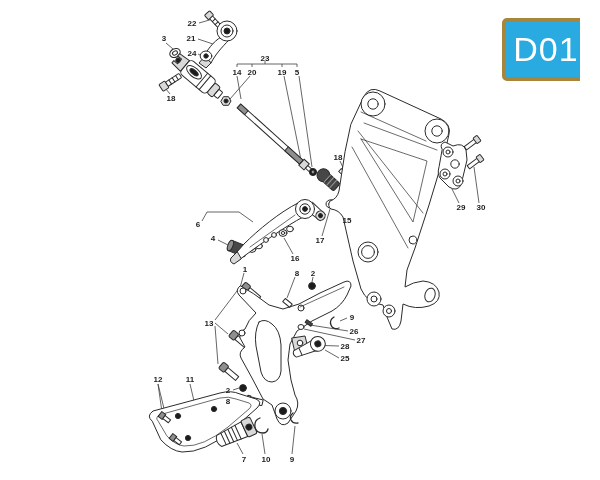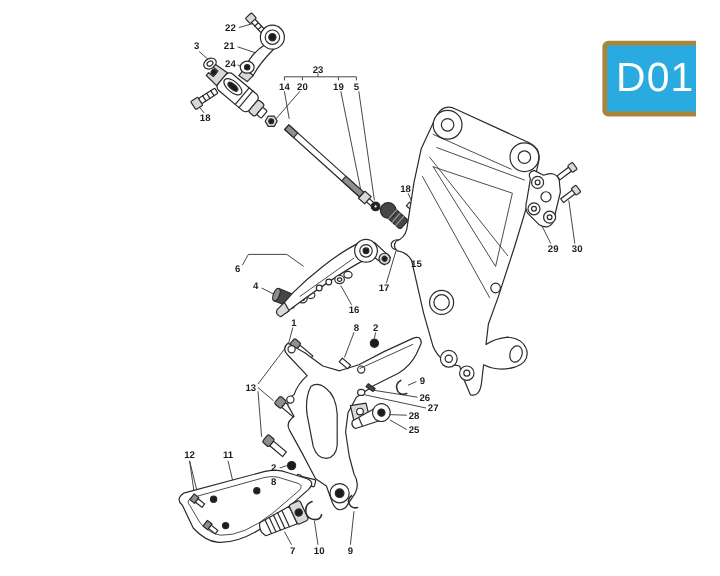--- a/index.html
+++ b/index.html
@@ -7,21 +7,21 @@
   #diagram-svg{position:absolute;left:0;top:0;}
   #parts{stroke:var(--line);stroke-width:1;stroke-linejoin:round;stroke-linecap:round;fill:#ffffff;}
   #parts line{fill:none;}
   .fl{fill:var(--metal-light);} .fm{fill:var(--metal-mid);} .fd{fill:var(--metal-dark);}
   .fi{fill:var(--ink);} .nf{fill:none;} 
   .thin{stroke-width:0.7;}
   #leader-layer polyline{fill:none;stroke:var(--leader);stroke-width:0.8;}
   #callout-layer text{font-family:"Liberation Sans",sans-serif;font-size:8px;font-weight:bold;fill:var(--ink);text-anchor:middle;cursor:pointer;}
   #badge{position:absolute;left:502px;top:18px;width:80px;height:55px;background:var(--badge-bg);
          border:4px solid var(--badge-border);border-radius:5px;display:flex;align-items:center;justify-content:center;
-         color:var(--badge-text);font-size:34px;letter-spacing:1px;margin-top:16px;}
+         color:var(--badge-text);font-size:34px;letter-spacing:1px;}
 </style>
 </head>
 <body>
 
 <div id="stage">
 
   <svg id="diagram-svg" width="600" height="480" viewBox="0 0 600 480">
 
     <g id="leader-layer">
         <polyline points="237,64 297,64"></polyline>

